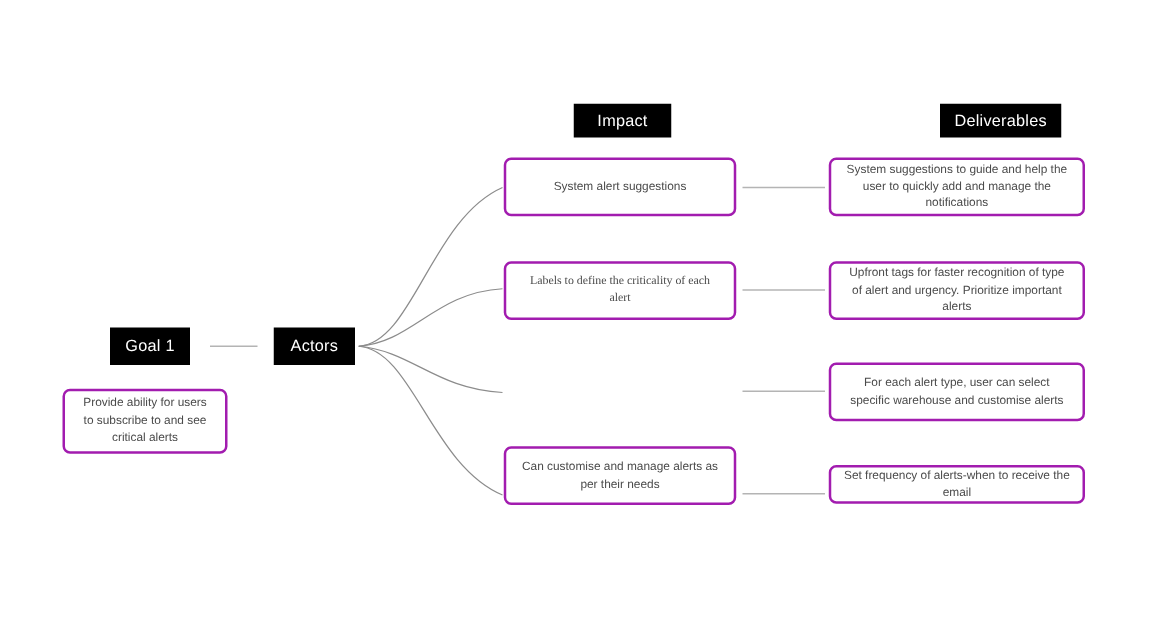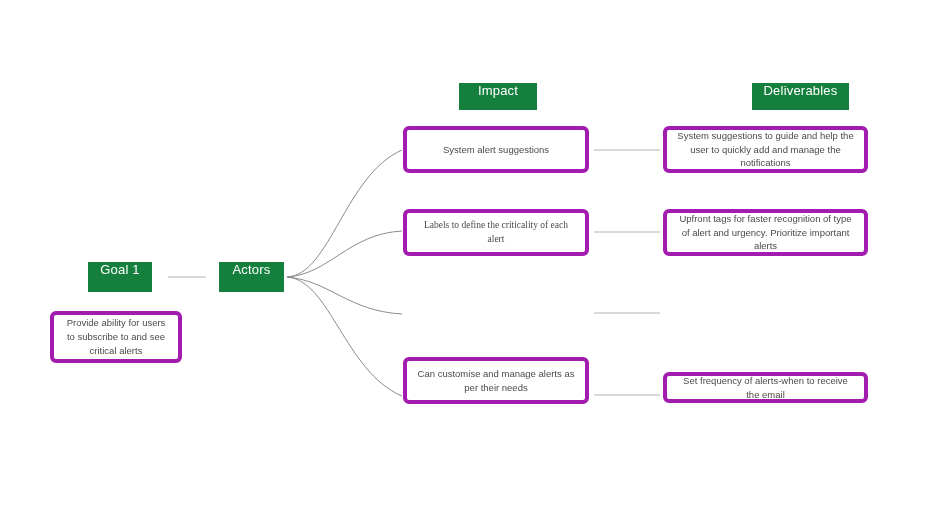--- a/index.html
+++ b/index.html
@@ -27,33 +27,34 @@
     width: 930px;
     height: 508px;
     pointer-events: none;
   }
   .node {
     position: absolute;
     box-sizing: border-box;
   }
   
   .chip {
-    background: #15803d;
+    background: #000000;
     color: #ffffff;
     display: flex;
+    align-items: center;
     justify-content: center;
     font-size: 13px;
     letter-spacing: 0.2px;
     font-weight: 400;
     line-height: 1.2;
   }
   
   .card {
     background: #ffffff;
-    border: 4px solid #a21caf;
+    border: 2px solid #a21caf;
     border-radius: 6px;
     display: flex;
     align-items: center;
     justify-content: center;
     text-align: center;
     color: #4a4a4a;
     font-size: 9.5px;
     line-height: 1.45;
     padding: 6px 10px;
   }
@@ -125,17 +126,20 @@
   <div class="node card" style="left:403px; top:357px; width:186px; height:47px;">
     <span>Can customise and manage alerts as per their needs</span>
   </div>
 
   <div class="node card wide" style="left:663px; top:126px; width:205px; height:47px;">
     <span>System suggestions to guide and help the user to quickly add and manage the notifications</span>
   </div>
   <div class="node card wide" style="left:663px; top:209px; width:205px; height:47px;">
     <span>Upfront tags for faster recognition of type of alert and urgency. Prioritize important alerts</span>
   </div>
+  <div class="node card wide" style="left:663px; top:290px; width:205px; height:47px;">
+    <span>For each alert type, user can select specific warehouse and customise alerts</span>
+  </div>
   <div class="node card wide" style="left:663px; top:372px; width:205px; height:31px;">
     <span>Set frequency of alerts-when to receive the email</span>
   </div>
 
 </div>
 
 </body></html>

